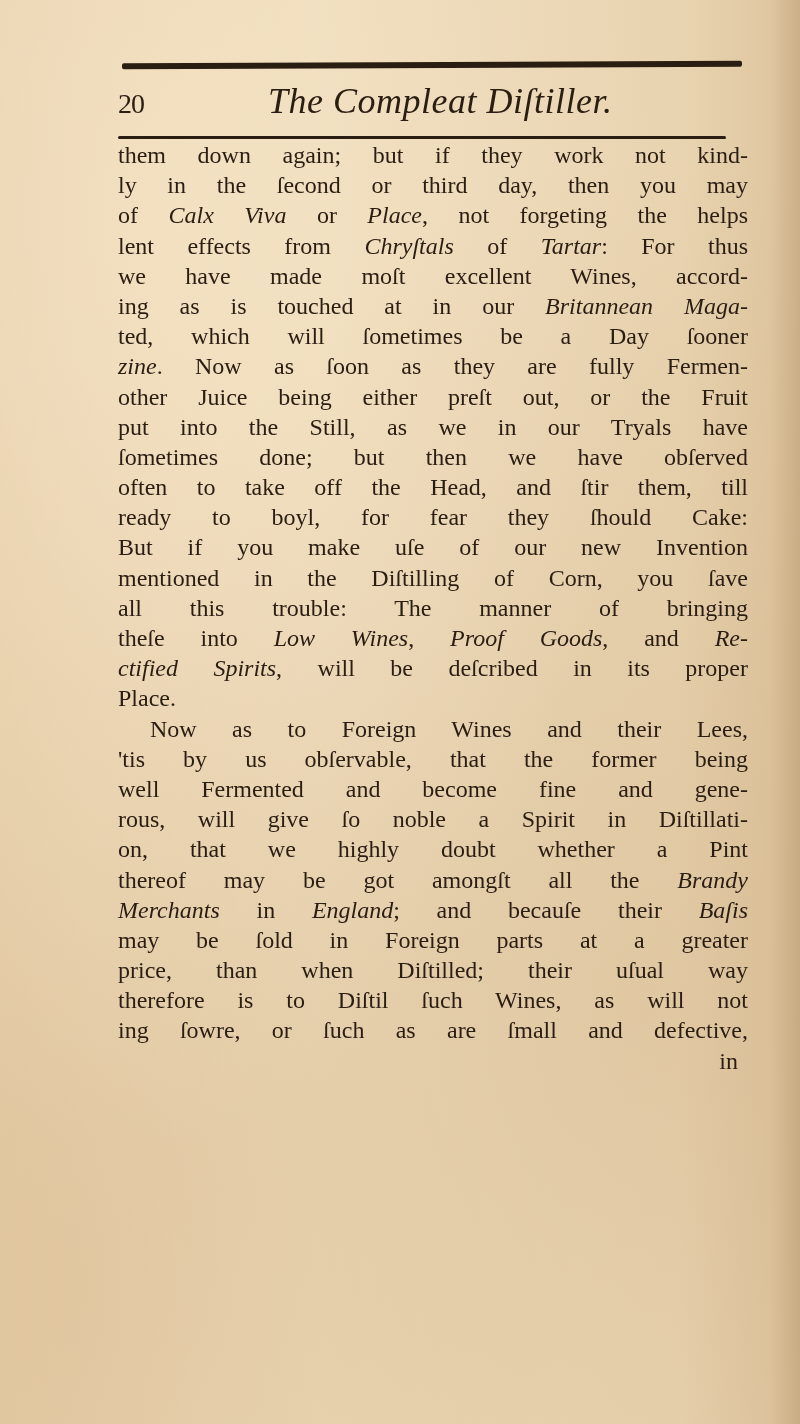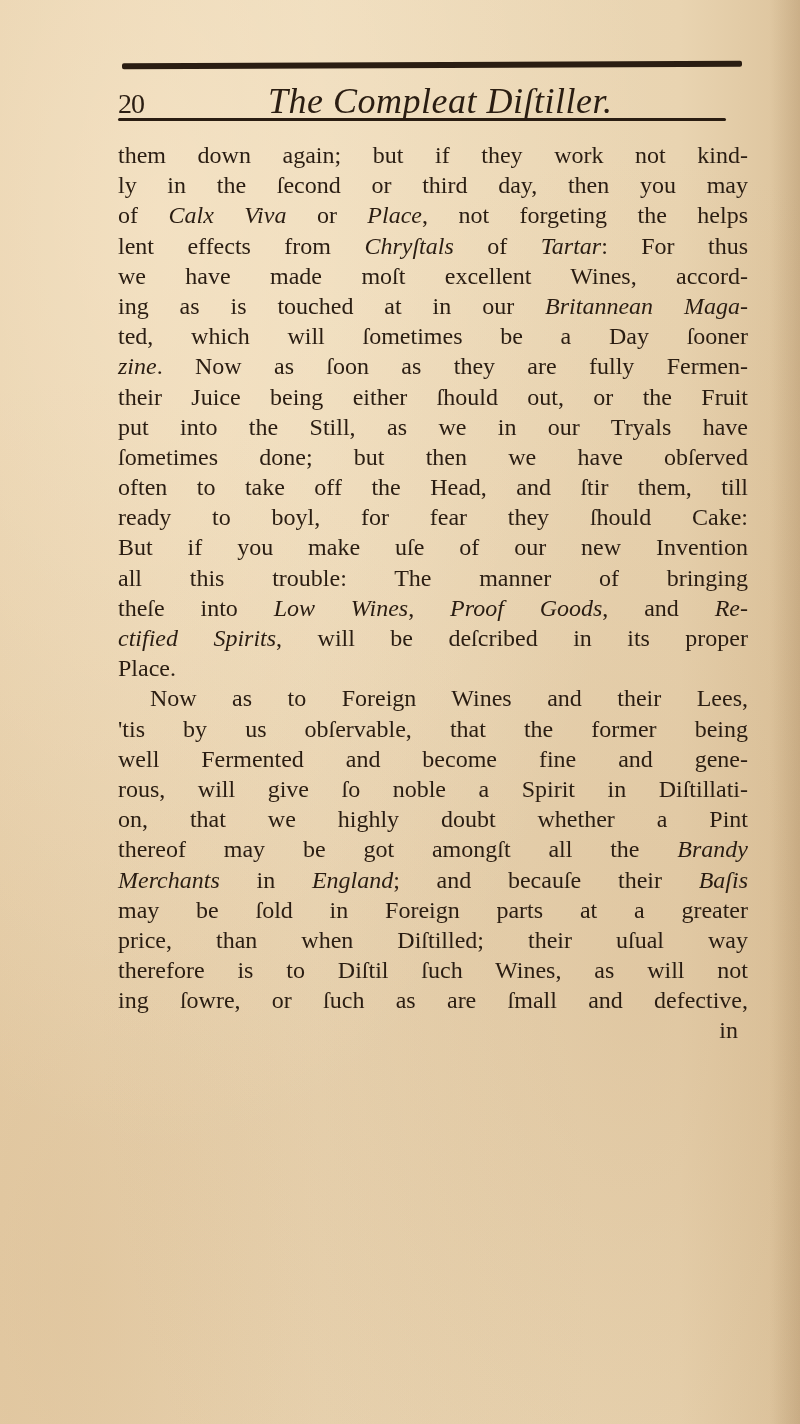--- a/index.html
+++ b/index.html
@@ -39,21 +39,21 @@
   .rule-top {
     height: 6px;
     background: #2a1d12;
     border-radius: 2px;
     transform: rotate(-0.25deg);
     margin-left: 4px;
     width: 620px;
   }
   .running-head {
     position: relative;
-    height: 50px;
+    height: 68px;
   }
   .page-number {
     position: absolute;
     left: 0;
     top: 20px;
     font-size: 28px;
     letter-spacing: -1px;
   }
   .running-title {
     position: absolute;
@@ -114,26 +114,27 @@
 
   <div class="body-text" id="body-text">
       <span class="line"><span>them down again; but if they work not kind-</span></span>
       <span class="line"><span>ly in the ſecond or third day, then you may</span></span>
       <span class="line"><span>of </span><span class="it">Calx Viva</span><span> or </span><span class="it">Place</span><span>, not forgeting the helps</span></span>
       <span class="line"><span>lent effects from </span><span class="it">Chryſtals</span><span> of </span><span class="it">Tartar</span><span>: For thus</span></span>
       <span class="line"><span>we have made moſt excellent Wines, accord-</span></span>
       <span class="line"><span>ing as is touched at in our </span><span class="it">Britannean Maga-</span></span>
       <span class="line"><span>ted, which will ſometimes be a Day ſooner</span></span>
       <span class="line"><span class="it">zine</span><span>. Now as ſoon as they are fully Fermen-</span></span>
-      <span class="line"><span>their Juice being either ſhould out, or the Fruit</span></span>
+      <span class="line"><span>other Juice being either preſt out, or the Fruit</span></span>
       <span class="line"><span>put into the Still, as we in our Tryals have</span></span>
       <span class="line"><span>ſometimes done; but then we have obſerved</span></span>
       <span class="line"><span>often to take off the Head, and ſtir them, till</span></span>
       <span class="line"><span>ready to boyl, for fear they ſhould Cake:</span></span>
       <span class="line"><span>But if you make uſe of our new Invention</span></span>
+      <span class="line"><span>mentioned in the Diſtilling of Corn, you ſave</span></span>
       <span class="line"><span>all this trouble: The manner of bringing</span></span>
       <span class="line"><span>theſe into </span><span class="it">Low Wines</span><span>, </span><span class="it">Proof Goods</span><span>, and </span><span class="it">Re-</span></span>
       <span class="line"><span class="it">ctified Spirits</span><span>, will be deſcribed in its proper</span></span>
       <span class="line last"><span>Place.</span></span>
       <span class="line indent"><span>Now as to Foreign Wines and their Lees,</span></span>
       <span class="line"><span>'tis by us obſervable, that the former being</span></span>
       <span class="line"><span>well Fermented and become fine and gene-</span></span>
       <span class="line"><span>rous, will give ſo noble a Spirit in Diſtillati-</span></span>
       <span class="line"><span>on, that we highly doubt whether a Pint</span></span>
       <span class="line"><span>thereof may be got amongſt all the </span><span class="it">Brandy</span></span>

